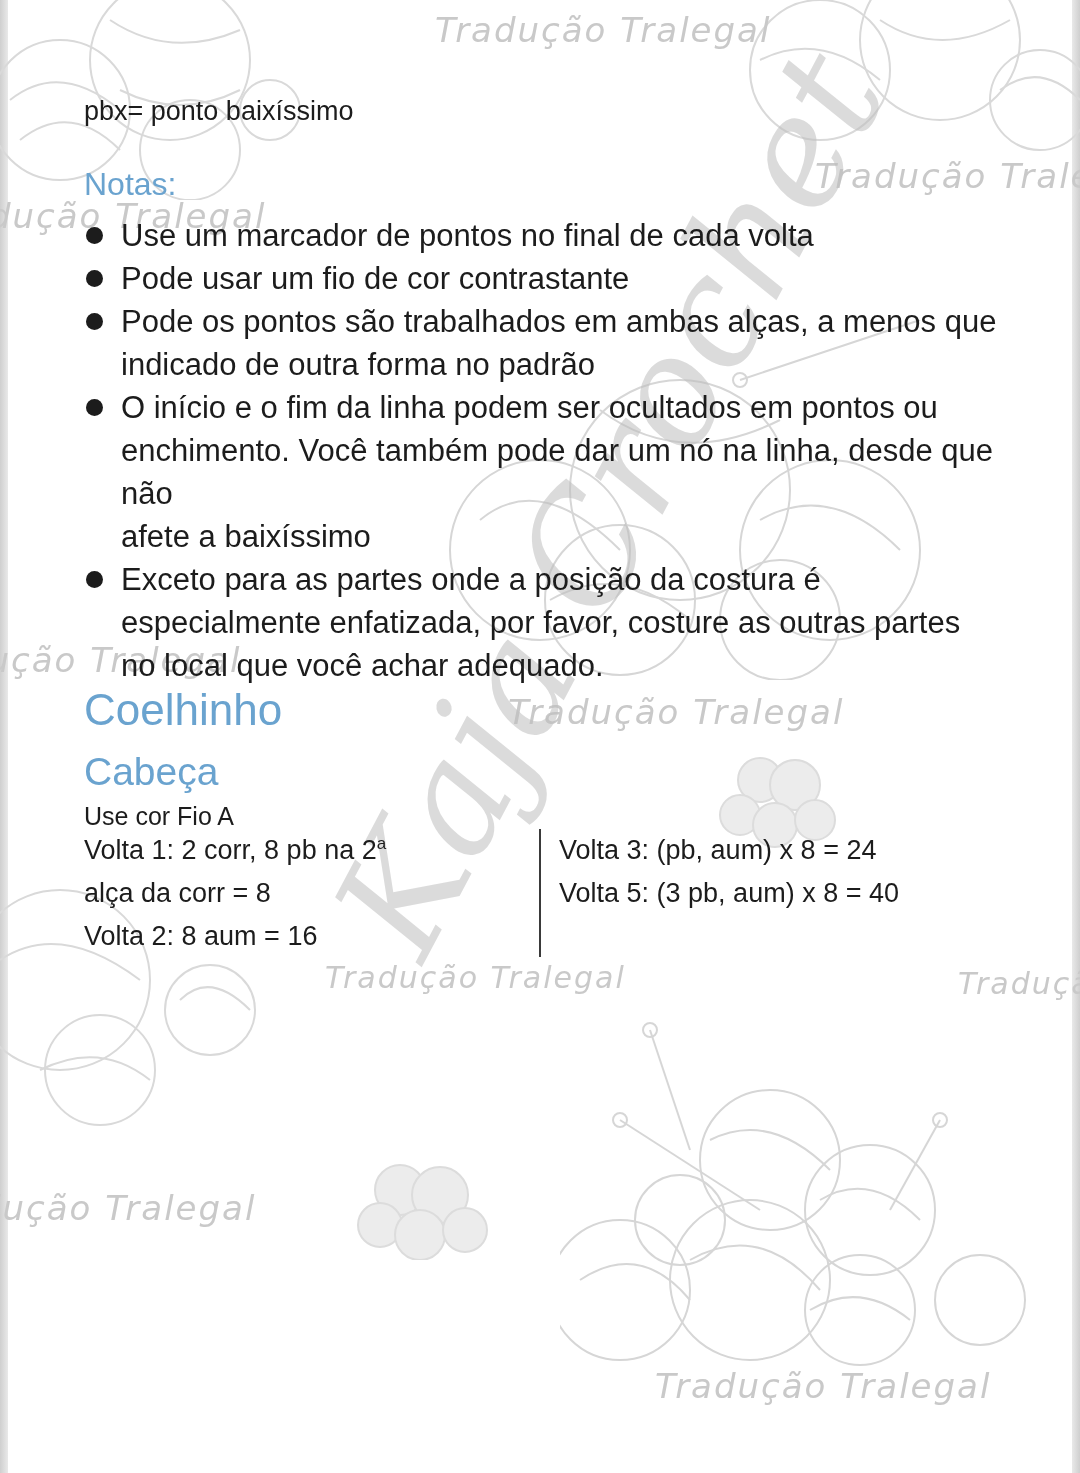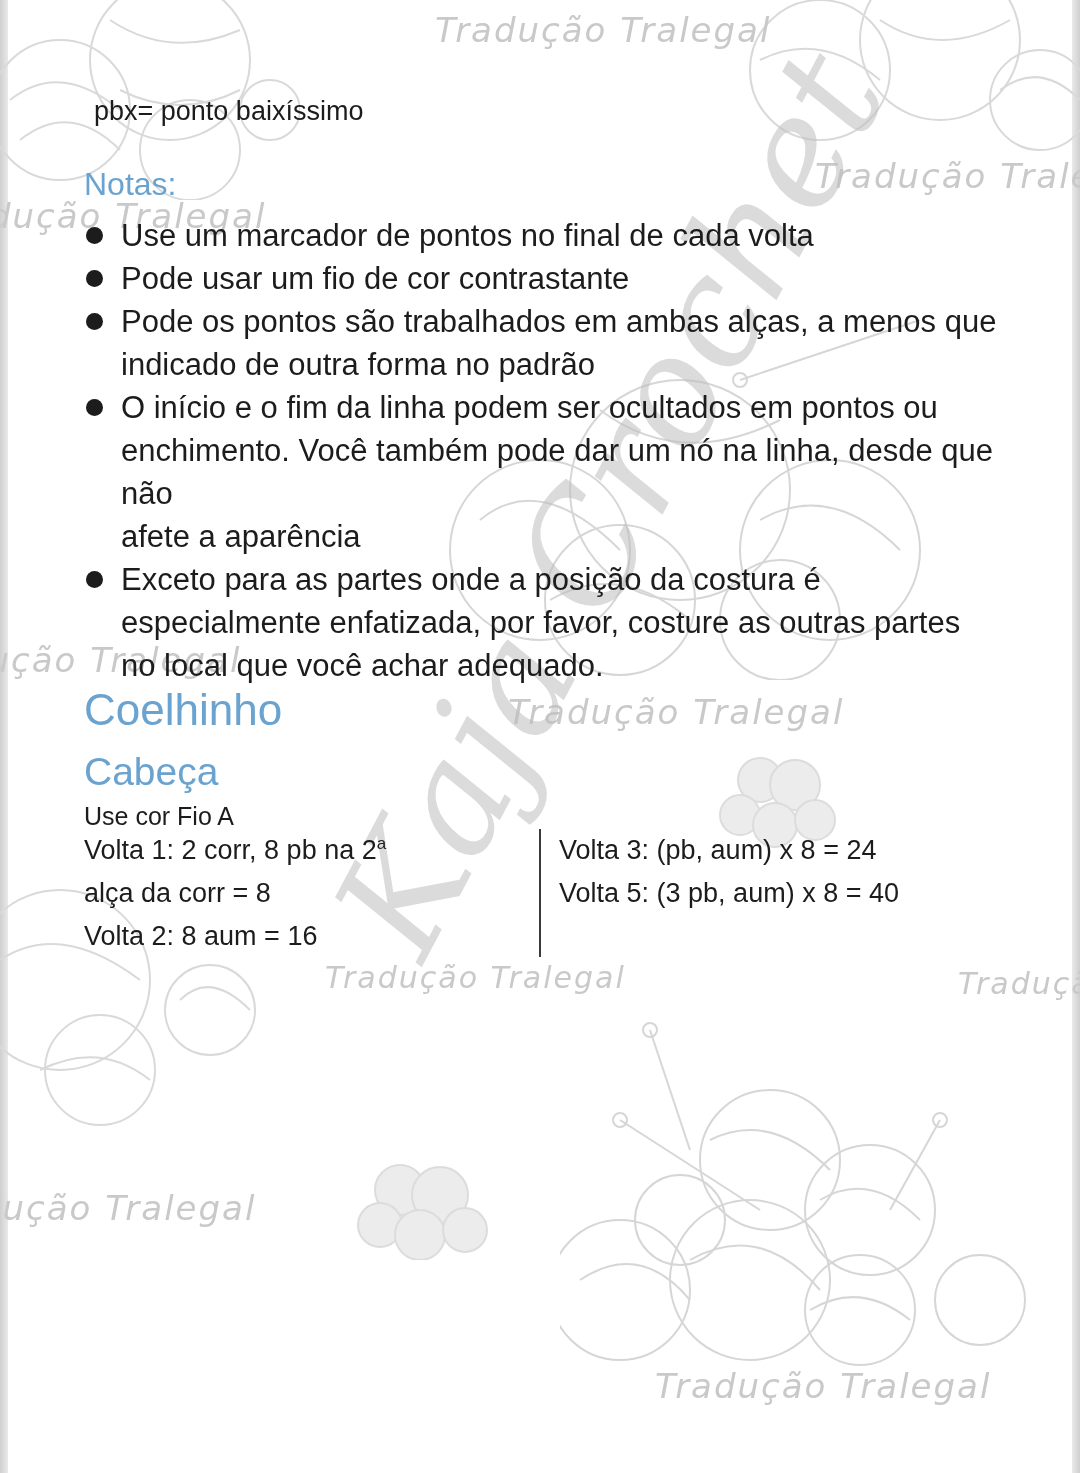--- a/index.html
+++ b/index.html
@@ -34,21 +34,21 @@
     font-style: italic;
     color: rgba(190,190,190,0.55);
     font-size: 150px;
     transform: rotate(-62deg);
     transform-origin: left top;
     white-space: nowrap;
   }
   .yarn-art { position: absolute; }
   .content { position: relative; z-index: 1; }
   .pbx {
-    position: absolute; left: 94px; top: 96px; font-size: 27px;
+    position: absolute; left: 84px; top: 96px; font-size: 27px;
   }
   .section-title {
     position: absolute; left: 84px; color: #6aa3cf; font-weight: normal;
     margin: 0;
   }
   .notes-title { top: 166px; font-size: 32px; }
   .notes-list {
     position: absolute; left: 84px; top: 214px; width: 920px;
     list-style: none; margin: 0; padding: 0;
     font-size: 31px; line-height: 43px;
@@ -183,21 +183,21 @@
     </li>
     <li>
       <span class="bullet"></span>
       <div>Pode os pontos são trabalhados em ambas alças, a menos que</div>
       <div>indicado de outra forma no padrão</div>
     </li>
     <li>
       <span class="bullet"></span>
       <div>O início e o fim da linha podem ser ocultados em pontos ou</div>
       <div>enchimento. Você também pode dar um nó na linha, desde que não</div>
-      <div>afete a aparência</div>
+      <div>afete a baixíssimo</div>
     </li>
     <li>
       <span class="bullet"></span>
       <div>Exceto para as partes onde a posição da costura é</div>
       <div>especialmente enfatizada, por favor, costure as outras partes</div>
       <div>no local que você achar adequado.</div>
     </li>
   </ul>
 
   <h1 class="section-title title-main">Coelhinho</h1>

